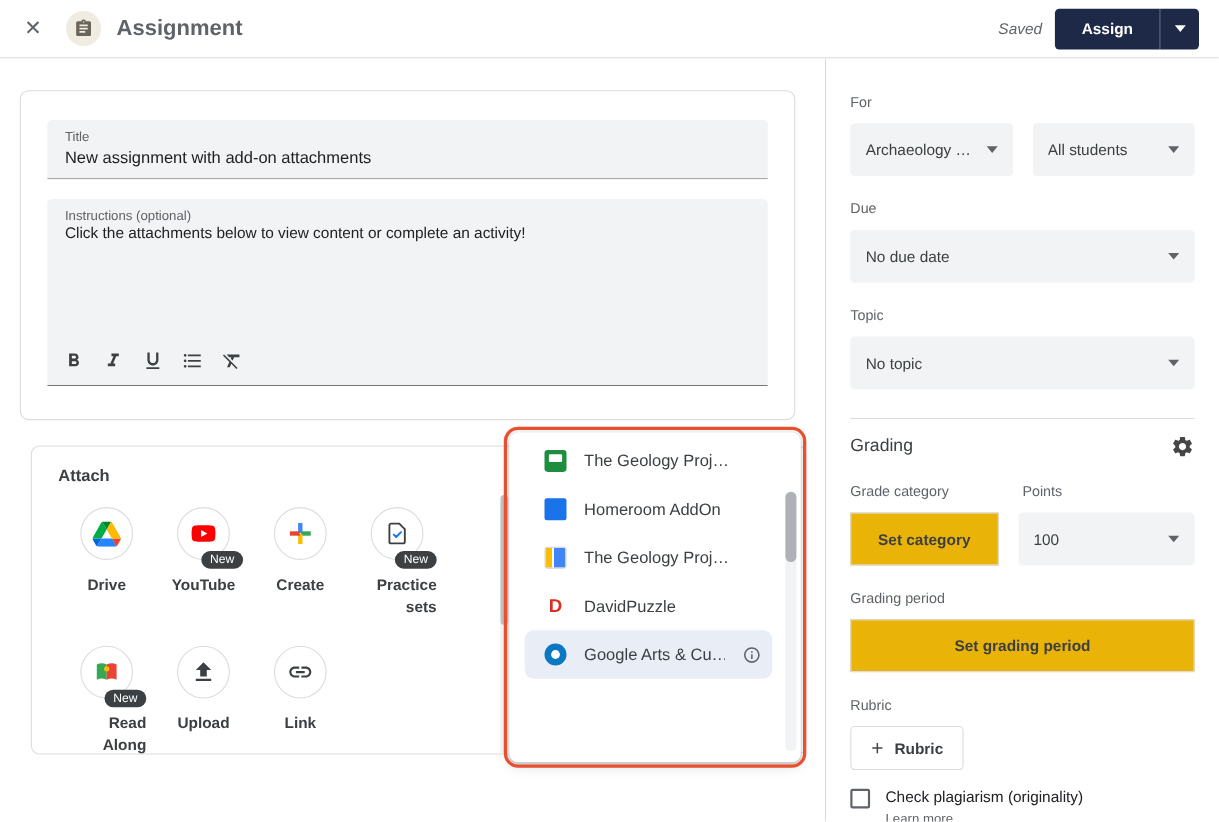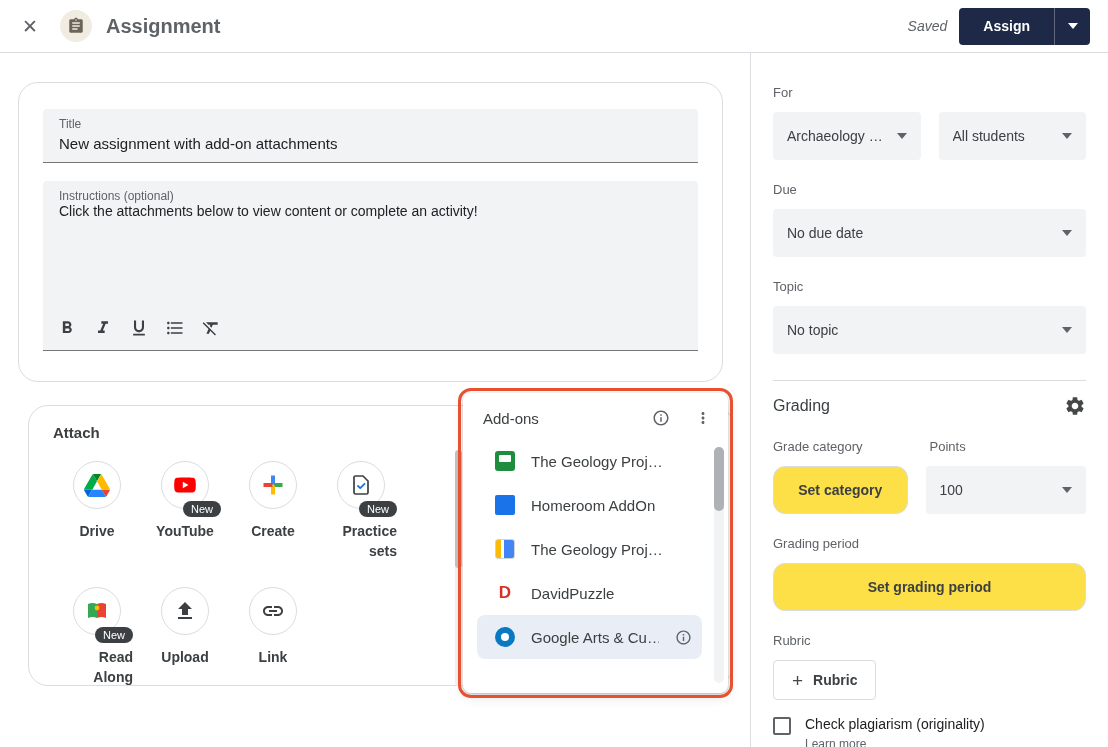--- a/index.html
+++ b/index.html
@@ -18,21 +18,21 @@
   .topbar-right { margin-left:auto; display:flex; align-items:center; margin-right:18px; gap:12px; }
   .saved-label { font-style:italic; font-size:14px; color:#5f6368; }
   .assign-split { display:flex; height:37px; border-radius:4px; overflow:hidden; background:#1e2847; }
   .assign-main { padding:0 24px; display:flex; align-items:center; color:#fff; font-size:14px; font-weight:bold; cursor:pointer; }
   .assign-caret { width:36px; display:flex; align-items:center; justify-content:center;
                   border-left:1px solid rgba(255,255,255,0.3); cursor:pointer; }
   .caret-down-white { width:0; height:0; border-left:5px solid transparent; border-right:5px solid transparent;
                       border-top:6px solid #fff; }
 
   
-  .card { position:absolute; border:1px solid #dadce0; border-radius:20px; background:#fff; }
+  .card { position:absolute; border:1px solid #dadce0; border-radius:8px; background:#fff; }
   .form-card { left:18px; top:82px; width:705px; height:300px; padding:26px 24px 24px; }
   .filled-field { background:#f1f3f4; border-radius:4px 4px 0 0; border-bottom:1px solid #747775; padding:8px 16px 10px; }
   .field-label { font-size:12px; color:#5f6368; }
   .field-value { font-size:15px; color:#202124; margin-top:4px; }
   .instructions-field { margin-top:18px; height:170px; padding:0; display:flex; flex-direction:column; }
   .instructions-text { padding:8px 16px; flex:1; }
   .instructions-value { font-size:14px; color:#202124; margin-top:0; }
   .format-toolbar { display:flex; align-items:center; gap:8px; padding:4px 10px 8px; }
   .fmt-btn { width:28px; height:28px; display:flex; align-items:center; justify-content:center; cursor:pointer; border-radius:4px; }
 
@@ -90,21 +90,21 @@
   .select .sel-text { overflow:hidden; white-space:nowrap; text-overflow:ellipsis; }
   .caret-down-gray { margin-left:auto; width:0; height:0; border-left:5px solid transparent;
                      border-right:5px solid transparent; border-top:6px solid #5f6368; flex:0 0 auto; }
   .side-row { display:flex; gap:18px; }
   .side-row > * { flex:1; min-width:0; }
   .s-divider { border:none; border-top:1px solid #dadce0; margin-top:26px; }
   .grading-head { margin-top:14px; display:flex; align-items:center; justify-content:space-between; }
   .grading-title { font-size:16px; color:#3c4043; }
   .dual-labels { display:flex; margin-top:22px; margin-bottom:12px; }
   .dual-labels span { flex:1; font-size:13px; color:#5f6368; }
-  .outline-btn { height:48px; border:1px solid #dadce0; border-radius:12px; background:#fde047;
+  .outline-btn { height:48px; border:1px solid #dadce0; border-radius:0; background:#eab308;
                  display:flex; align-items:center; justify-content:center; font-size:14px; font-weight:bold;
                  color:#3c4043; cursor:pointer; }
   .full { width:100%; }
   .rubric-btn { margin-top:0; height:40px; display:inline-flex; align-items:center; padding:0 18px; gap:10px;
                 border:1px solid #dadce0; border-radius:4px; background:#fff; font-size:14px; font-weight:bold;
                 color:#3c4043; cursor:pointer; }
   .plus-glyph { font-size:19px; font-weight:normal; color:#444746; line-height:1; }
   .plagiarism-row { margin-top:16px; display:flex; gap:14px; align-items:flex-start; }
   .checkbox { width:18px; height:18px; border:2px solid #5f6368; border-radius:2px; background:#fff;
               flex:0 0 18px; margin-top:1px; cursor:pointer; }
@@ -277,35 +277,20 @@
         <div class="attach-label">Link</div>
       </div>
     </div>
   </section>
 
   <div class="attach-scrollbar">
     <div class="attach-scroll-thumb"></div>
   </div>
 
   <div class="addons-popup">
-    <div class="addons-header">
-      <span class="addons-title">Add-ons</span>
-      <span class="addons-header-icons">
-        <span class="icon-btn">
-          <svg width="18" height="18" viewBox="0 0 24 24">
-              <path fill="#5f6368" d="M11 7h2v2h-2zm0 4h2v6h-2zm1-9C6.48 2 2 6.48 2 12s4.48 10 10 10 10-4.48 10-10S17.52 2 12 2zm0 18c-4.41 0-8-3.59-8-8s3.59-8 8-8 8 3.59 8 8-3.59 8-8 8z"></path>
-            </svg>
-        </span>
-        <span class="icon-btn">
-          <svg width="18" height="18" viewBox="0 0 24 24">
-              <path fill="#5f6368" d="M12 8c1.1 0 2-.9 2-2s-.9-2-2-2-2 .9-2 2 .9 2 2 2zm0 2c-1.1 0-2 .9-2 2s.9 2 2 2 2-.9 2-2-.9-2-2-2zm0 6c-1.1 0-2 .9-2 2s.9 2 2 2 2-.9 2-2-.9-2-2-2z"></path>
-            </svg>
-        </span>
-      </span>
-    </div>
 
     <div class="addons-list">
       <div class="addon-row">
         <span class="ai ai-geology1"></span>
         <span class="addon-label">The Geology Proj…</span>
       </div>
       <div class="addon-row">
         <span class="ai ai-homeroom"></span>
         <span class="addon-label">Homeroom AddOn</span>
       </div>

